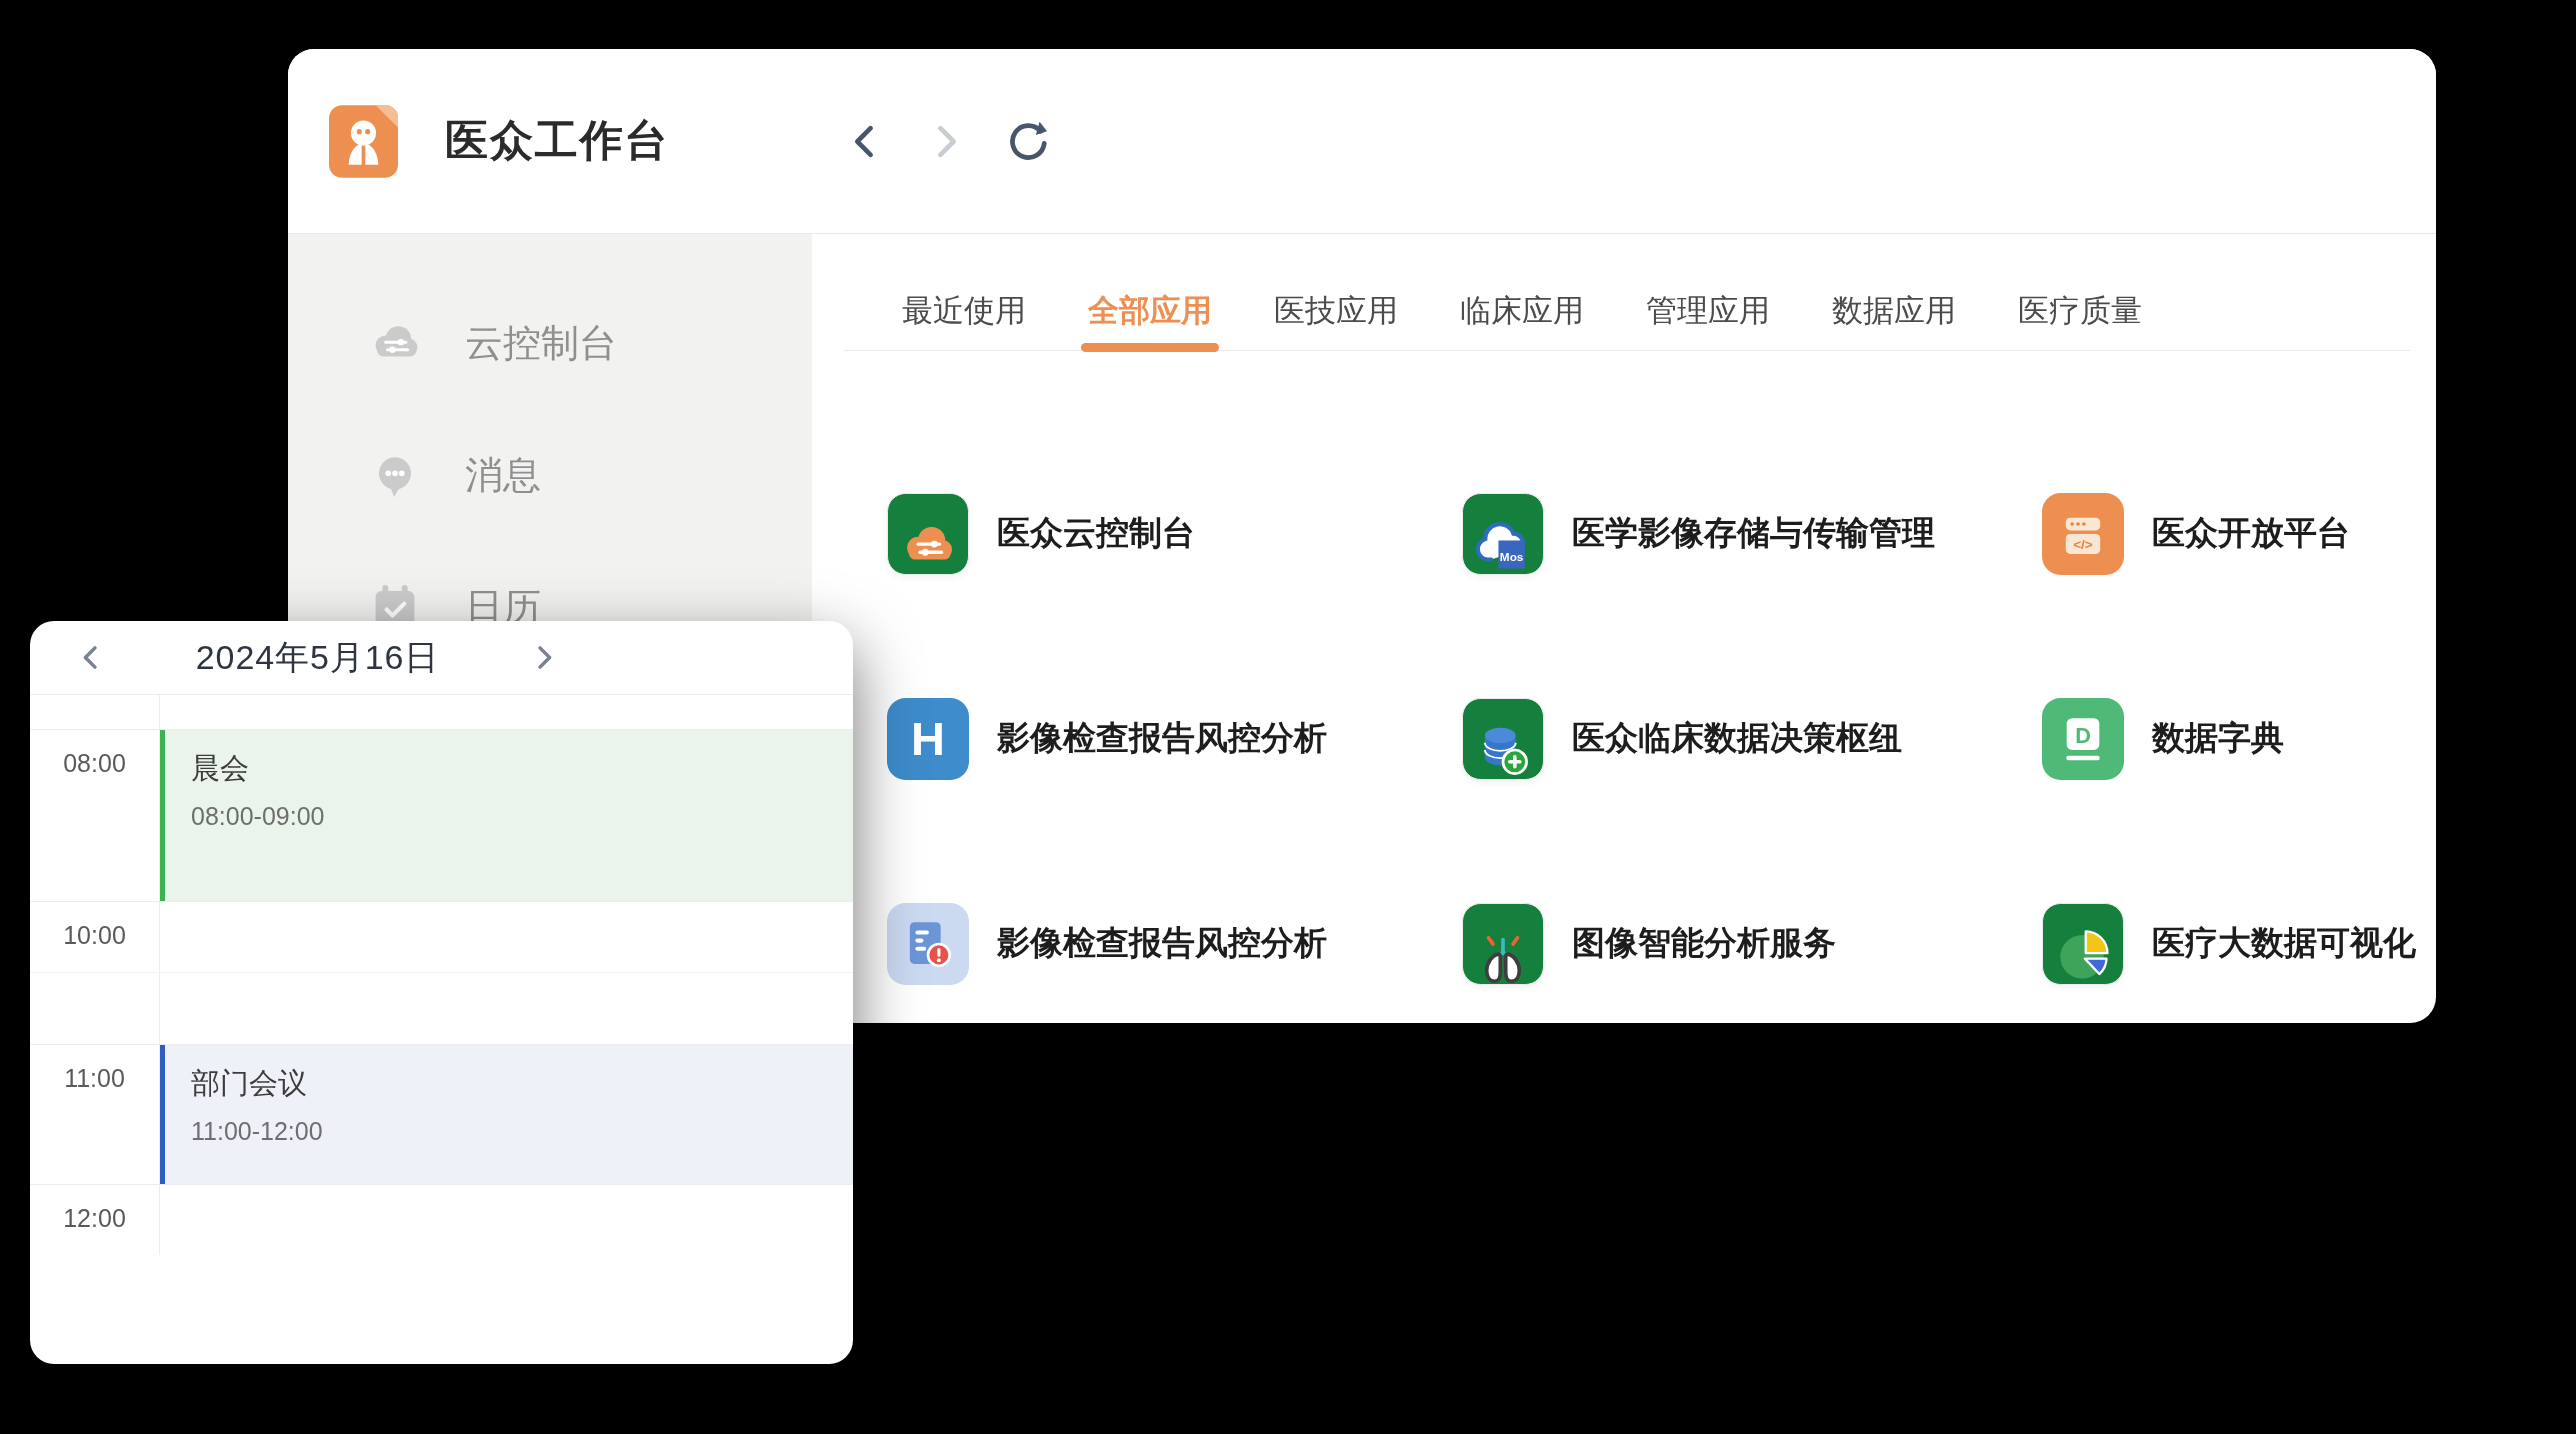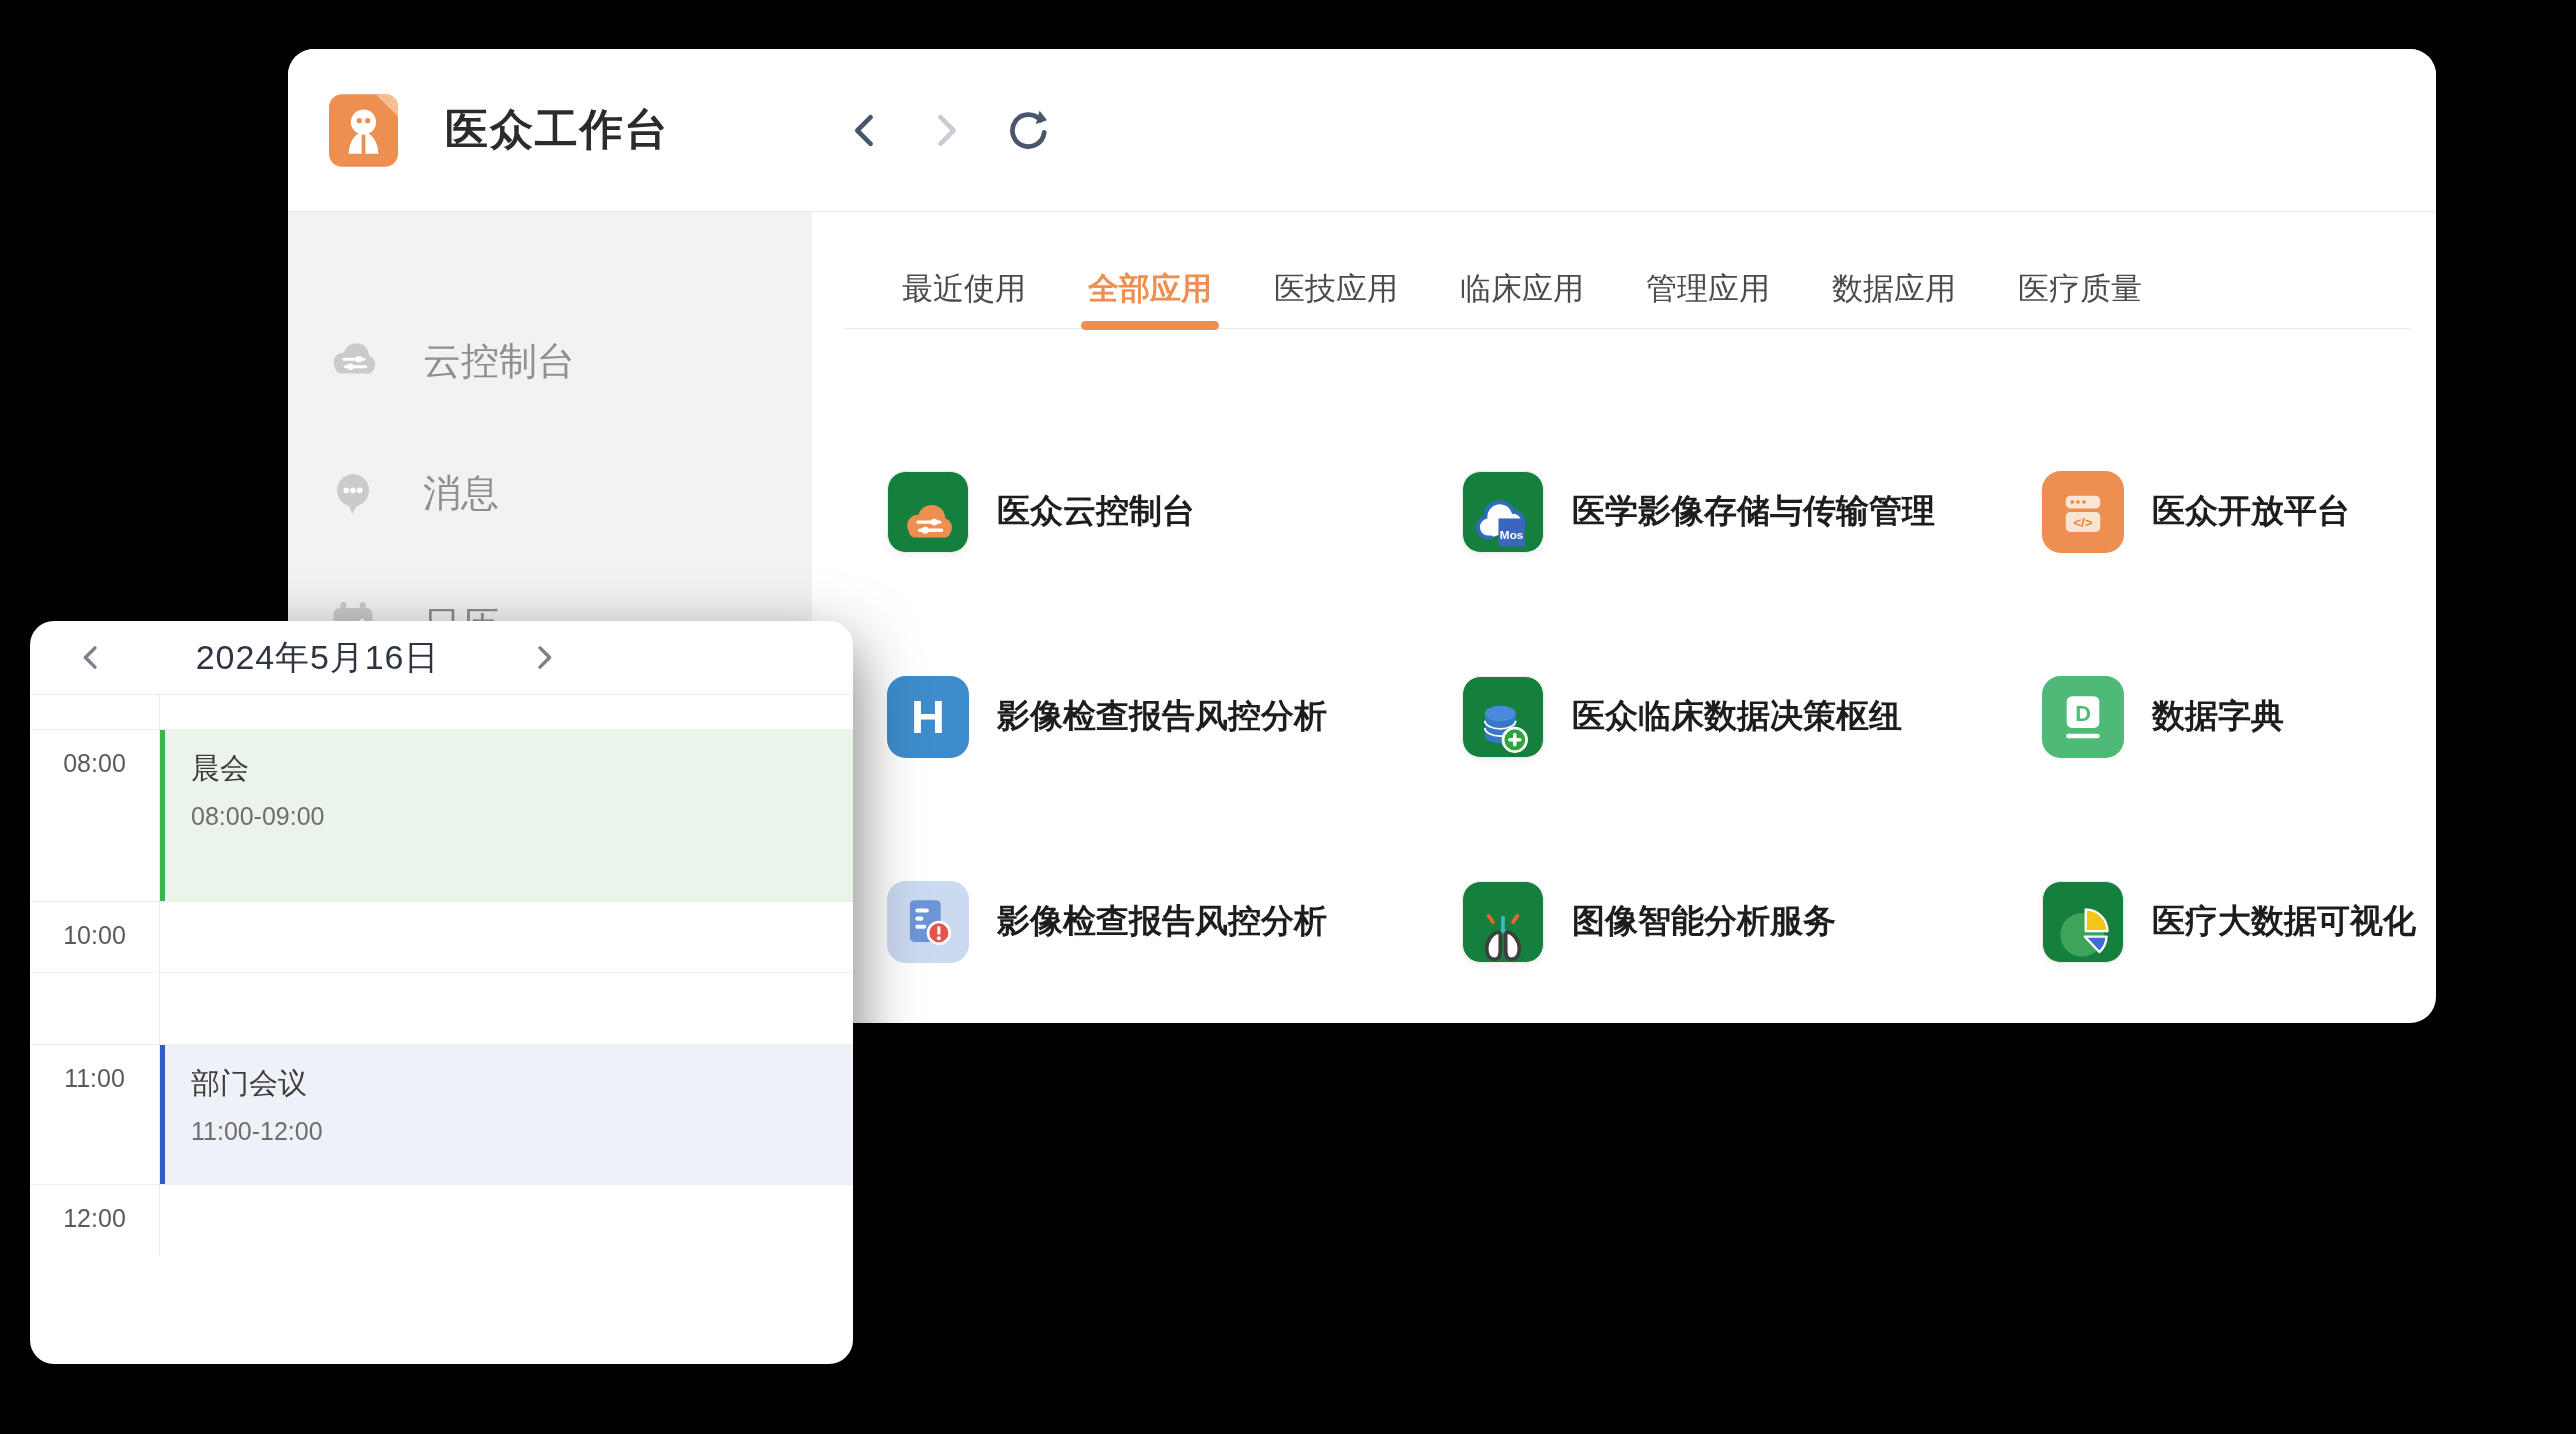--- a/index.html
+++ b/index.html
@@ -10,35 +10,35 @@
   }
   svg text { font-family: "Liberation Sans", "DejaVu Sans", sans-serif; }
 
   
   .window {
     position: absolute; left: 288px; top: 49px; width: 2148px; height: 974px;
     background: #fff; border-radius: 26px; overflow: hidden;
     box-shadow: 0 28px 84px rgba(0,0,0,0.6);
   }
   .win-header {
-    height: 163px; display: flex; align-items: center;
+    height: 185px; display: flex; align-items: center;
     padding: 0 37px 0 41px; border-bottom: 1.9px solid #E9E9E9; background: #fff;
   }
   .logo { width: 69px; height: 73px; flex: none; }
   .app-title { margin-left: 47px; font-size: 43px; font-weight: 700; color: #2B2B2B; letter-spacing: 1.9px; }
   .nav-group { margin-left: 172px; display: flex; align-items: center; gap: 32px; }
   .nav-btn { width: 48px; height: 48px; display: flex; align-items: center; justify-content: center; cursor: pointer; background: none; border: none; }
 
   .win-body { display: flex; height: 810px; }
 
   
   .sidebar { width: 524px; flex: none; background: #F2F3F0; padding-top: 43px; }
   .side-item {
-    height: 132px; display: flex; align-items: flex-end; gap: 43px;
-    padding-left: 38px; font-size: 38px; color: #8F8F8F; cursor: pointer;
+    height: 132px; display: flex; align-items: center; gap: 43px;
+    padding-left: 80px; font-size: 38px; color: #8F8F8F; cursor: pointer;
   }
   .side-item svg { width: 54px; height: 54px; flex: none; }
 
   
   .content { flex: 1; min-width: 0; padding: 0 26px 0 32px; }
   .tabs {
     margin-top: 37px; height: 80px; display: flex; align-items: center;
     gap: 62px; padding-left: 58px; border-bottom: 1.9px solid #EAEAEA;
     font-size: 31px; color: #4B4B4B;
   }

